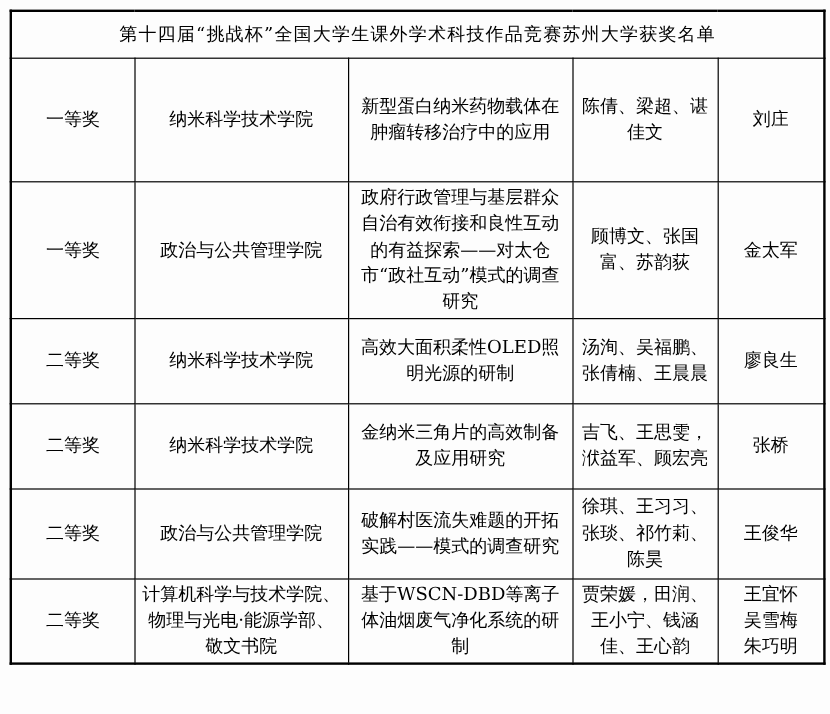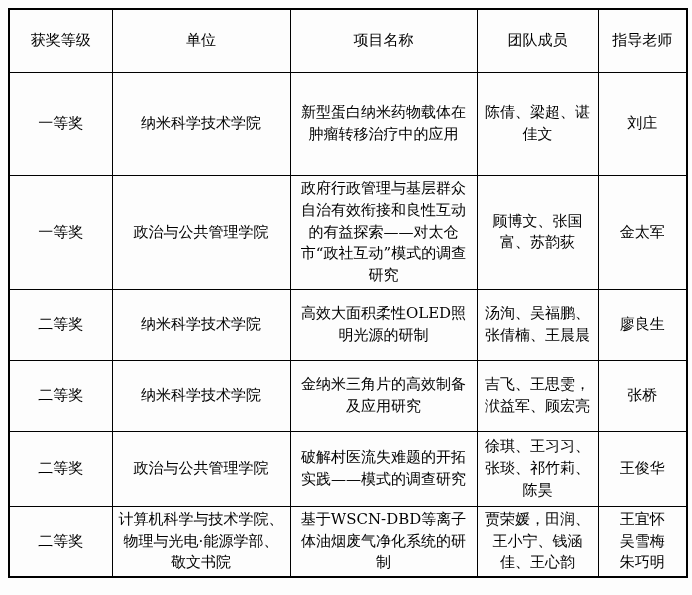--- a/index.html
+++ b/index.html
@@ -54,26 +54,22 @@
 <div class="page">
   <table class="award-table">
     <colgroup>
       <col style="width:103px">
       <col style="width:178px">
       <col style="width:187px">
       <col style="width:121px">
       <col style="width:89px">
     </colgroup>
     <tbody>
-      <tr class="header-row">
-        <td>获奖等级</td>
-        <td>单位</td>
-        <td>项目名称</td>
-        <td>团队成员</td>
-        <td>指导老师</td>
+      <tr>
+        <td class="title-cell" colspan="5">第十四届“挑战杯”全国大学生课外学术科技作品竞赛苏州大学获奖名单</td>
       </tr>
       <tr class="r0">
         <td>一等奖</td>
         <td>纳米科学技术学院</td>
         <td>新型蛋白纳米药物载体在肿瘤转移治疗中的应用</td>
         <td>陈倩、梁超、谌佳文</td>
         <td class="advisor-cell">刘庄</td>
       </tr>
       <tr class="r1">
         <td>一等奖</td>

